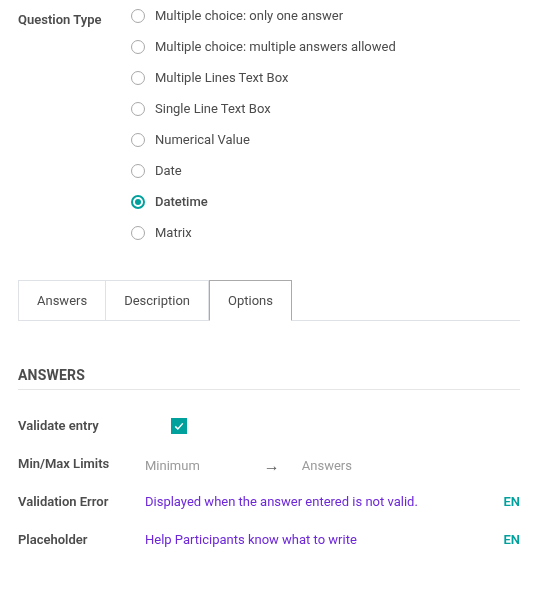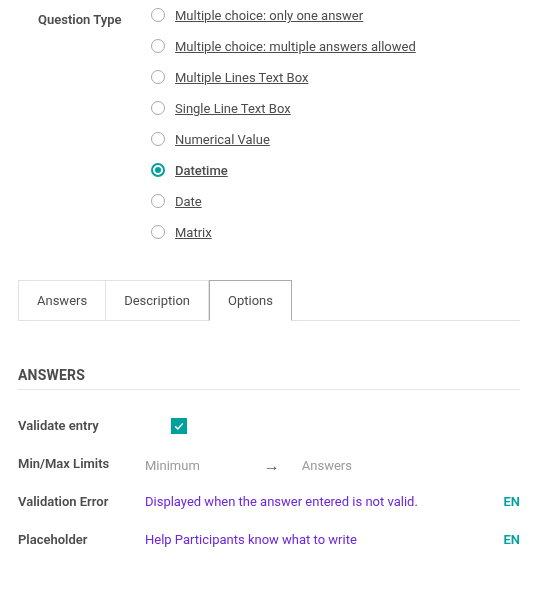--- a/index.html
+++ b/index.html
@@ -13,39 +13,37 @@
       color: #4c4c4c;
       background: #fff;
       width: 538px;
       height: 612px;
       padding: 8px 18px 0 18px;
     }
     .question-type-row {
       display: flex;
       align-items: flex-start;
       gap: 18px;
-      margin-left: 20px;
     }
     .question-type-label {
       font-weight: 600;
       color: #4c4c4c;
       padding-top: 4px;
       min-width: 95px;
     }
     .radio-list {
       display: flex;
       flex-direction: column;
       gap: 16px;
     }
     .radio-option {
       display: flex;
-      align-items: flex-start;
+      align-items: flex-end;
       gap: 10px;
       cursor: pointer;
-      text-decoration: underline;
     }
     .radio-circle {
       width: 14px;
       height: 14px;
       border-radius: 50%;
       border: 1px solid #a8a8a8;
       display: flex;
       align-items: center;
       justify-content: center;
       flex-shrink: 0;
@@ -187,28 +185,28 @@
     </div>
     <div class="radio-option">
       <span class="radio-circle"></span>
       <span class="radio-label">Single Line Text Box</span>
     </div>
     <div class="radio-option">
       <span class="radio-circle"></span>
       <span class="radio-label">Numerical Value</span>
     </div>
     <div class="radio-option">
+      <span class="radio-circle"></span>
+      <span class="radio-label">Date</span>
+    </div>
+    <div class="radio-option">
       <span class="radio-circle selected">
           <span class="radio-dot"></span>
         </span>
       <span class="radio-label selected">Datetime</span>
-    </div>
-    <div class="radio-option">
-      <span class="radio-circle"></span>
-      <span class="radio-label">Date</span>
     </div>
     <div class="radio-option">
       <span class="radio-circle"></span>
       <span class="radio-label">Matrix</span>
     </div>
   </div>
 </div>
 
 <div class="tabs">
   <div class="tab">Answers</div>

